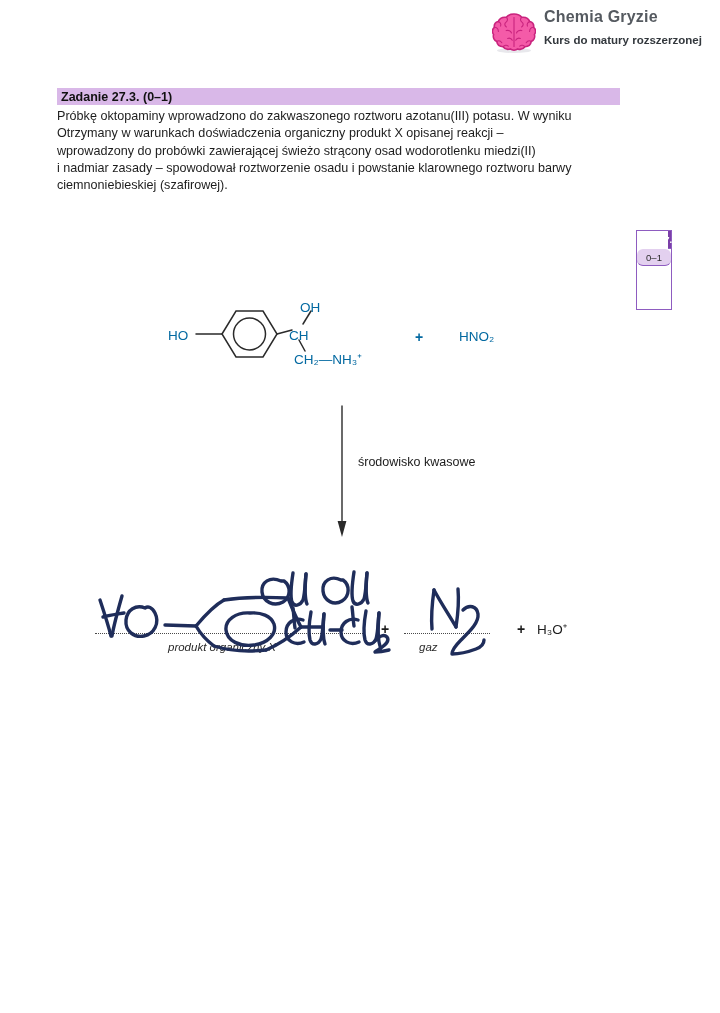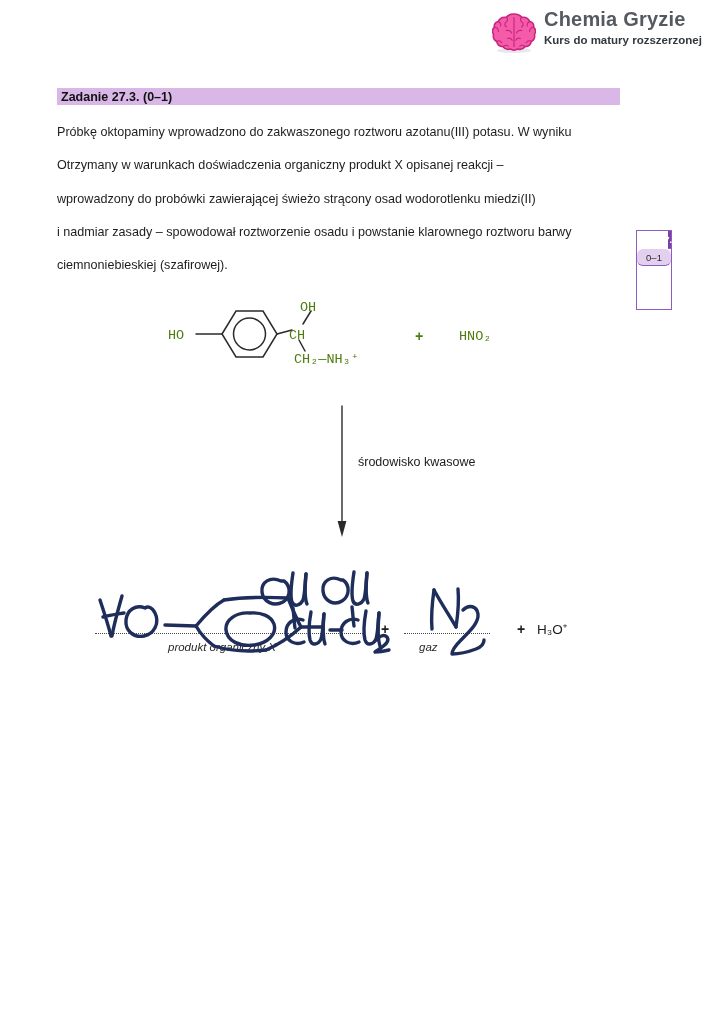--- a/index.html
+++ b/index.html
@@ -38,21 +38,21 @@
     top: 40px;
     width: 34px;
     height: 5px;
     background: #e8e8ec;
     border-radius: 50%;
   }
   #brand-title {
     position: absolute;
     left: 52px;
     top: 0px;
-    font-size: 20px;
+    font-size: 16px;
     font-weight: bold;
     letter-spacing: .2px;
     color: #555a60;
     white-space: nowrap;
   }
   #brand-sub {
     position: absolute;
     left: 52px;
     top: 26px;
     font-size: 11.5px;
@@ -83,21 +83,21 @@
   
   #task-body {
     position: absolute;
     left: 57px;
     top: 108px;
     width: 580px;
     font-size: 12.6px;
     line-height: 17.3px;
     color: #1d1d1d;
   }
-  #task-body .ln { white-space: nowrap; margin-top: 16px; }
+  #task-body .ln { white-space: nowrap; }
 
   
   #instruction {
     position: absolute;
     left: 57px;
     top: 230px;
     width: 580px;
     font-size: 12.6px;
     line-height: 19px;
     font-weight: bold;
@@ -140,23 +140,23 @@
     border-bottom: 1.5px solid #8e5cc0;
     border-radius: 6px;
   }
   #score-blank { height: 43px; background: #fff; }
 
   
   #scheme { position: absolute; left: 0; top: 0; width: 720px; height: 1013px; pointer-events: none; }
 
   .chem {
     position: absolute;
-    font-family: Liberation Mono, monospace;
+    font-family: Liberation Sans, sans-serif;
     font-size: 13.5px;
-    color: #4d7c0f;
+    color: #0369a1;
     white-space: nowrap;
   }
 
   #lbl-ho    { left: 168px; top: 328px; }
   #lbl-oh    { left: 300px; top: 300px; }
   #lbl-ch    { left: 289px; top: 328px; }
   #lbl-ch2nh3{ left: 294px; top: 350px; }
   #lbl-plus1 { left: 415px; top: 329px; font-size: 14px; font-weight: bold;}
   #lbl-hno2  { left: 459px; top: 329px; }
 

